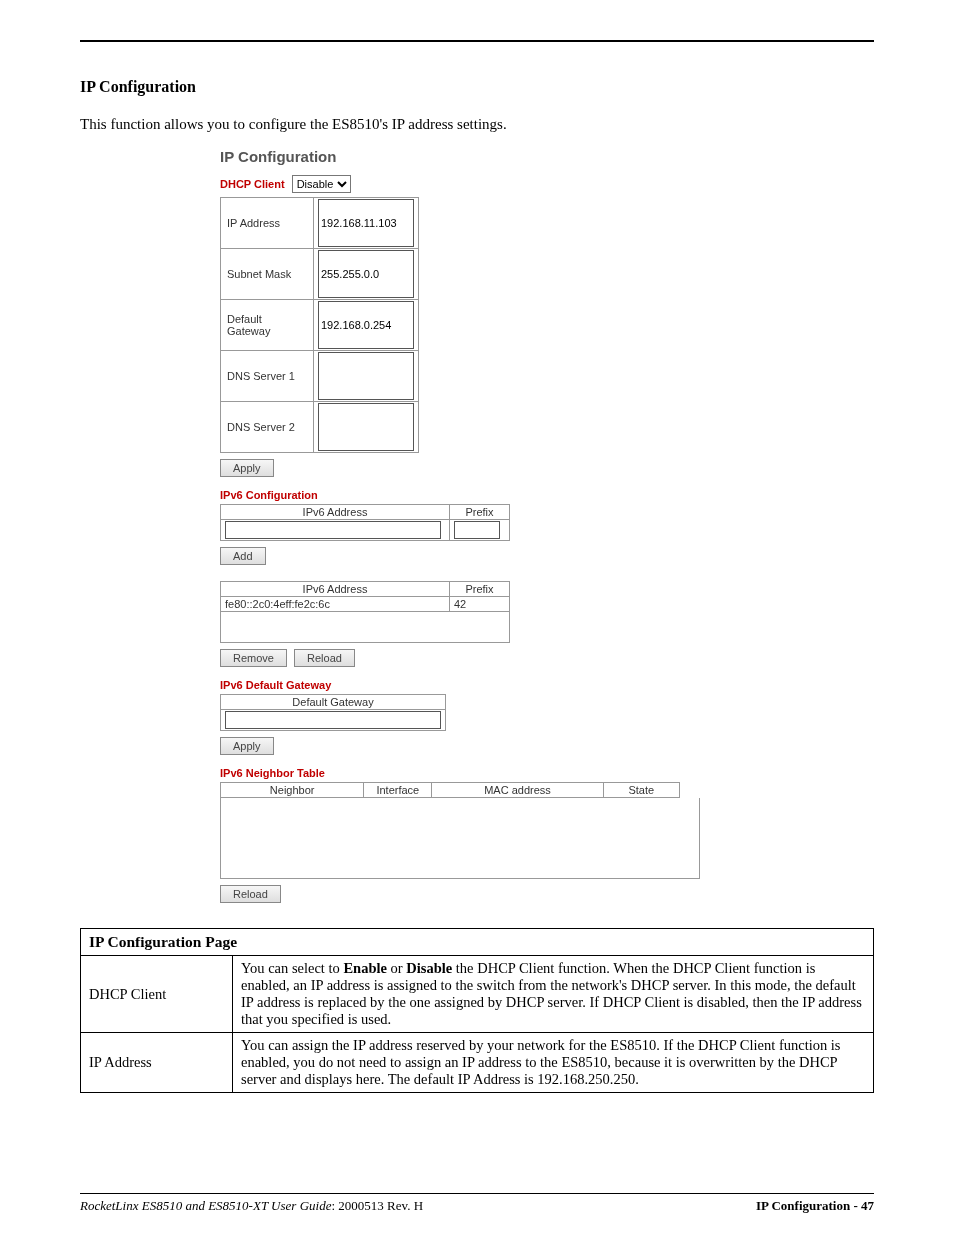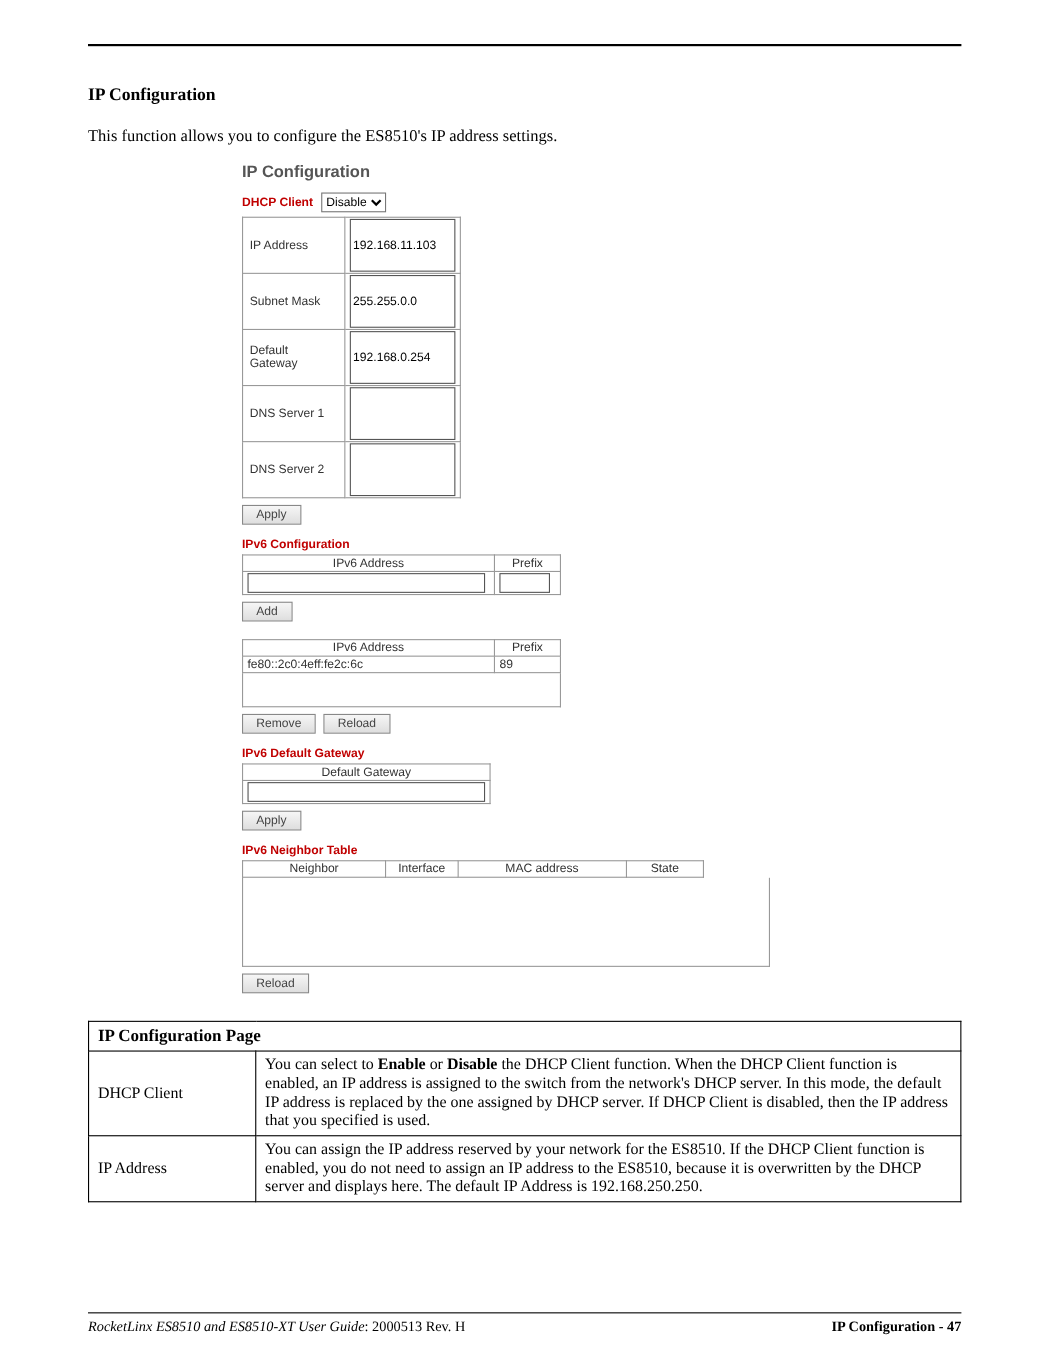--- a/index.html
+++ b/index.html
@@ -101,21 +101,21 @@
   }
   .v6-add-table { width: 290px; }
   .v6-add-table th:first-child { width: 220px; }
   .v6-add-table input.addr { width: 210px; border:1px solid #555; font-size:11px; height:14px;}
   .v6-add-table input.pref { width: 40px; border:1px solid #555; font-size:11px; height:14px;}
   .v6-list-table { width: 290px; margin-top: 10px;}
   .v6-list-table td { text-align:center; }
   .v6-list-empty { height: 30px; border:1px solid #999; border-top:none;}
   .gw-table { width: 220px; }
   .gw-table input { width: 210px; border:1px solid #555; font-size:11px; height:14px;}
-  .neighbor-table { width: 420px; }
+  .neighbor-table { width: 460px; }
   .neighbor-table th:nth-child(1){width:140px;}
   .neighbor-table th:nth-child(2){width:60px;}
   .neighbor-table th:nth-child(3){width:170px;}
   .neighbor-table th:nth-child(4){width:70px;margin-top:32px;}
   .neighbor-empty { height: 80px; border:1px solid #999; border-top:none;}
   
   .desc-outer { margin-top: 19px; }
   table.desc {
     border-collapse: collapse;
     width: 100%;
@@ -212,21 +212,21 @@
     <button class="btn">Add</button>
 
     <table class="ui-table v6-list-table">
       <tbody>
           <tr>
         <th style="width:220px">IPv6 Address</th>
         <th>Prefix</th>
       </tr>
       <tr>
         <td>fe80::2c0:4eff:fe2c:6c</td>
-        <td>89</td>
+        <td>42</td>
       </tr>
     </tbody>
       </table>
     <div class="v6-list-empty" style="width:288px"></div>
     <button class="btn">Remove</button>
     <button class="btn">Reload</button>
 
     <div class="sec-label">IPv6 Default Gateway</div>
     <table class="ui-table gw-table">
       <tbody>

